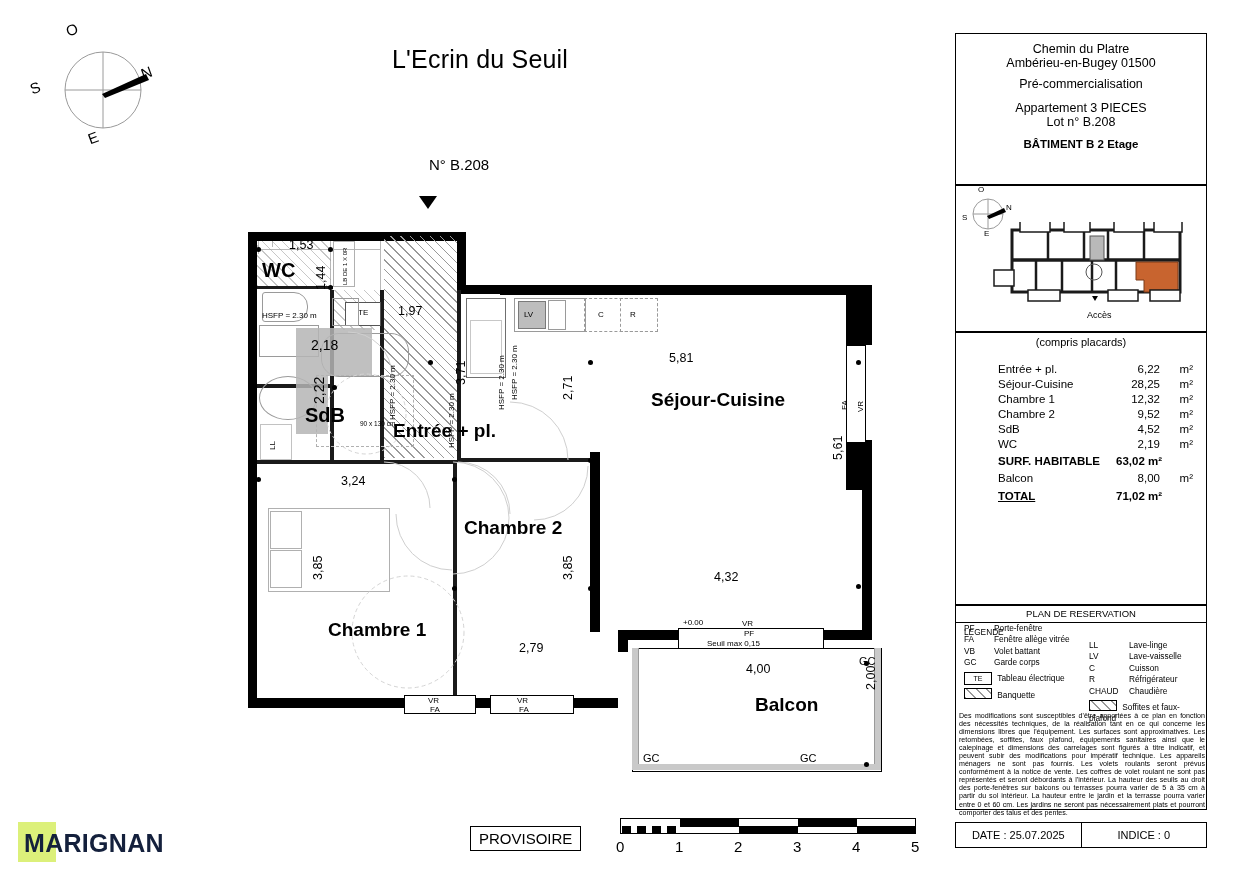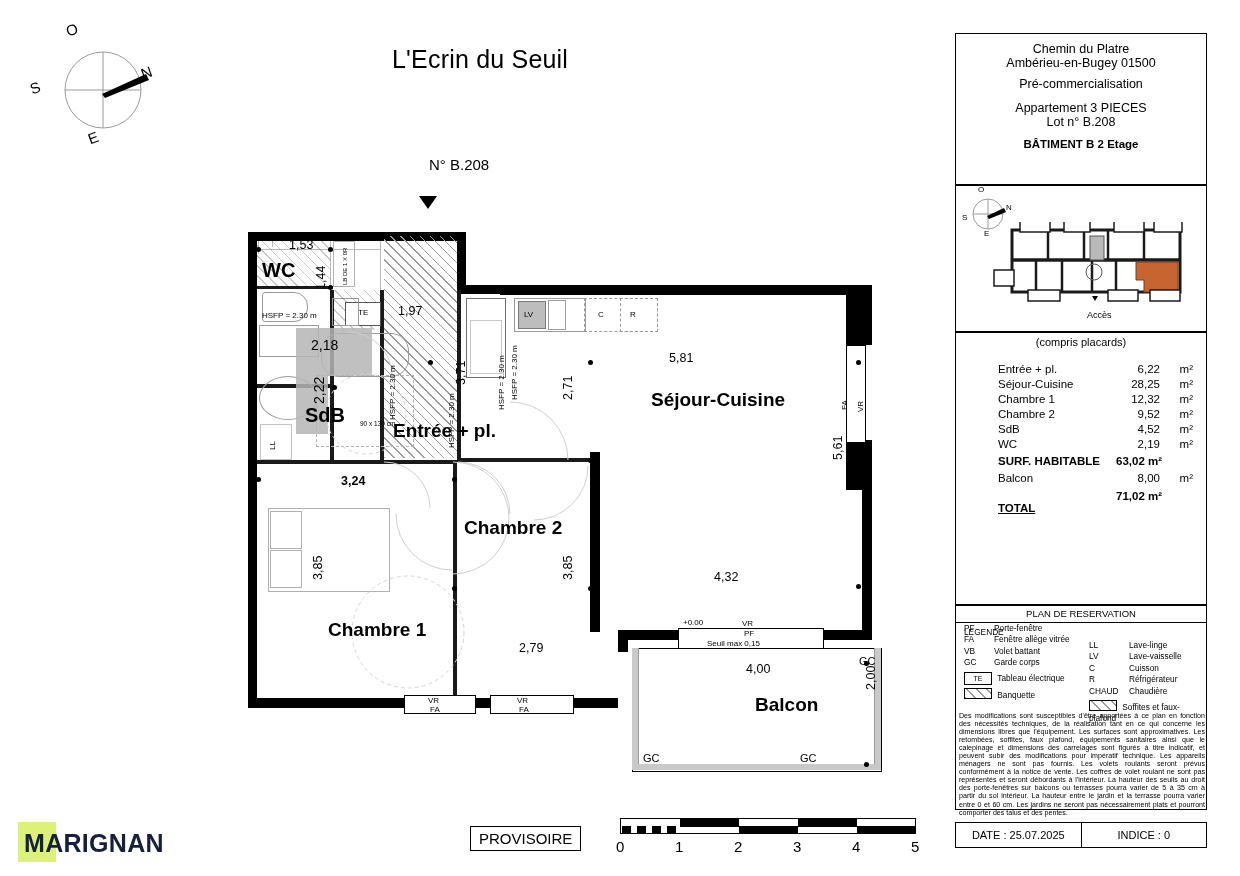--- a/index.html
+++ b/index.html
@@ -174,21 +174,21 @@
 
   <div class="abs dim" style="left:289px;top:238px;">1,53</div>
   <div class="abs dimv" style="left:314px;top:290px;">1,44</div>
   <div class="abs dim" style="left:398px;top:256px;margin-top:48px;">1,97</div>
   <div class="abs dim" style="left:311px;top:337px;font-size:14px;">2,18</div>
   <div class="abs dimv" style="left:311px;top:404px;font-size:14px;">2,22</div>
   <div class="abs dimv" style="left:454px;top:385px;">3,71</div>
   <div class="abs dimv" style="left:561px;top:400px;">2,71</div>
   <div class="abs dim" style="left:669px;top:351px;">5,81</div>
   <div class="abs dimv" style="left:831px;top:460px;">5,61</div>
-  <div class="abs dim" style="left:341px;top:474px;font-weight:bold;">3,24</div>
+  <div class="abs dim" style="left:341px;top:474px;">3,24</div>
   <div class="abs dimv" style="left:311px;top:580px;">3,85</div>
   <div class="abs dimv" style="left:561px;top:580px;">3,85</div>
   <div class="abs dim" style="left:519px;top:641px;">2,79</div>
   <div class="abs dim" style="left:714px;top:570px;">4,32</div>
   <div class="abs dim" style="left:746px;top:662px;">4,00</div>
   <div class="abs dimv" style="left:864px;top:690px;">2,00</div>
 
   <div class="abs tiny" style="left:262px;top:311px;">HSFP = 2.30 m</div>
   <div class="abs tinyv" style="left:388px;top:420px;">HSFP = 2.30 m</div>
   <div class="abs tinyv" style="left:447px;top:448px;">HSFP = 2.30 m</div>
@@ -302,21 +302,21 @@
     <div class="tabrow b" style="margin-top:2px;">
       <span class="nm" style="width:110px;">SURF. HABITABLE</span>
       <span style="padding-left:8px;">63,02 m²</span>
     </div>
     <div class="tabrow" style="margin-top:2px;">
       <span class="nm">Balcon</span>
       <span class="vl">8,00</span>
       <span class="un">m²</span>
     </div>
     <div class="tabrow b" style="margin-top:3px;">
-      <span class="nm" style="width:110px;text-decoration:underline;margin-top:12px;">TOTAL</span>
+      <span class="nm" style="width:110px;text-decoration:underline;">TOTAL</span>
       <span style="padding-left:8px;">71,02 m²</span>
     </div>
   </div>
 </div>
 
 <div class="panel" style="left:955px;top:605px;width:252px;height:205px;">
   <div style="text-align:center;font-size:9.5px;border-bottom:1px solid #000;padding:2px 0 3px;">PLAN DE RESERVATION</div>
   <div class="lgd" style="margin:4px 0 2px 8px;">LEGENDE</div>
   <div class="abs" style="left:8px;top:17px;width:125px;">
     <div class="lgd"><span style="display:inline-block;width:30px;">PF</span><span>Porte-fenêtre</span></div>

